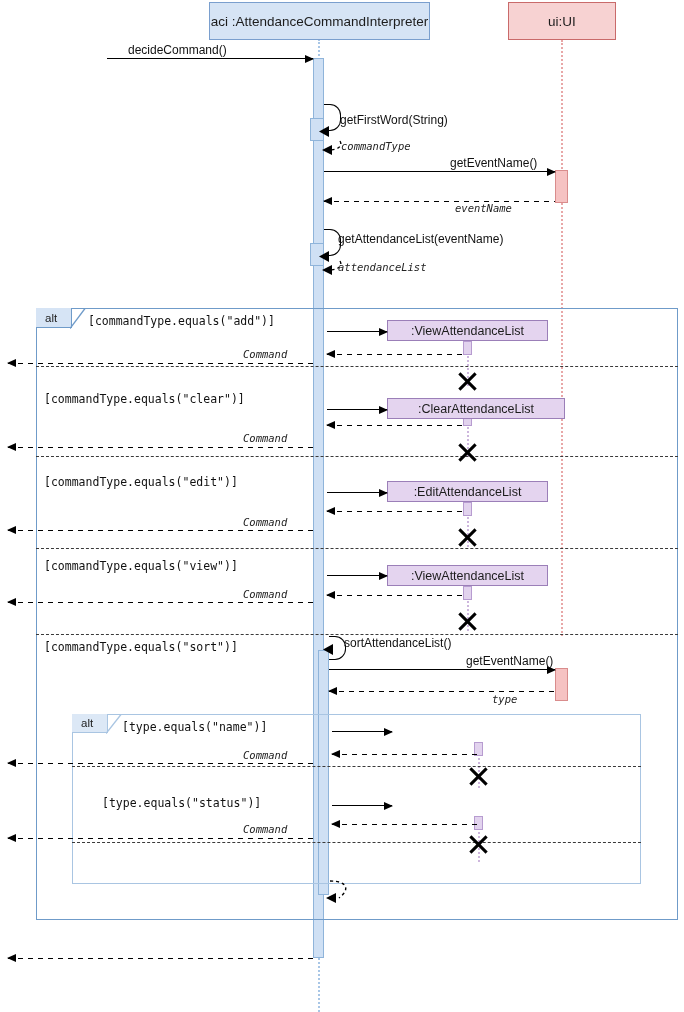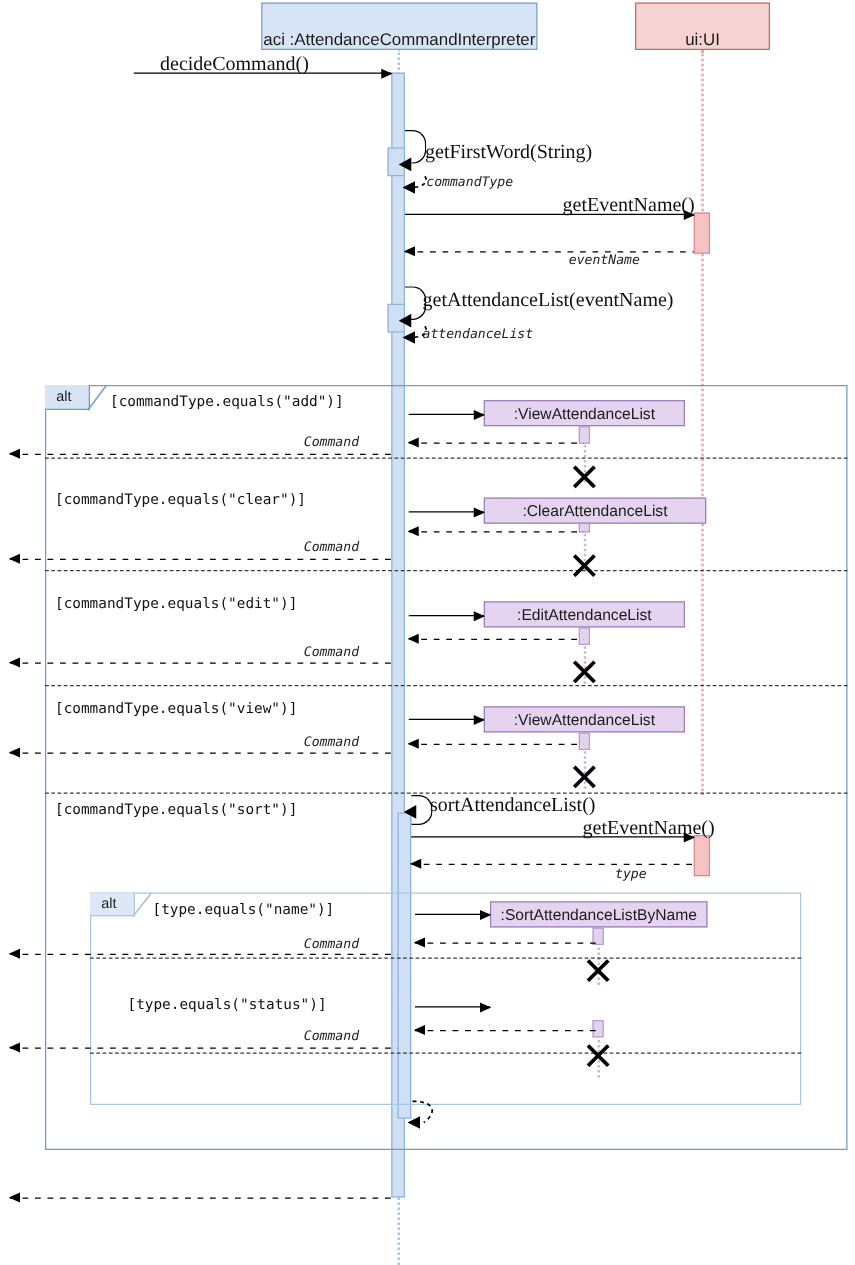--- a/index.html
+++ b/index.html
@@ -1,20 +1,20 @@
 <!DOCTYPE html>
 <html><head>
 <meta charset="utf-8">
 <style>
   html,body{margin:0;padding:0;background:#ffffff;}
   body{font-family:"Liberation Sans", sans-serif;}
   #diagram{position:relative;width:684px;height:1012px;background:#ffffff;overflow:hidden;}
 
   
-  .participant{position:absolute;box-sizing:border-box;display:flex;align-items:flex-end;
+  .participant{position:absolute;box-sizing:border-box;display:flex;align-items:center;
     justify-content:center;font-size:13.5px;color:#1c1c1c;white-space:nowrap;}
   .p-aci{background:#d6e4f5;border:1px solid #7a9fce;}
   .p-ui{background:#f7d2d2;border:1px solid #c96a6a;}
 
   
   .lifeline{position:absolute;width:0;border-left-width:2px;border-left-style:dotted;}
   .ll-blue{border-left-color:#a8c6e6;}
   .ll-red{border-left-color:#e8a7a7;}
   .ll-purple{border-left-color:#cdb6dd;}
 
@@ -32,21 +32,21 @@
   
   .arrow{position:absolute;height:0;}
   .solid-line{border-top:1.4px solid #000;}
   .dashed-line{border-top:0;background-image:linear-gradient(to right,#000 0 5px,transparent 5px 10px);
     height:1.4px;background-size:10px 1.4px;background-repeat:repeat-x;}
   .head-r,.head-l{position:absolute;width:0;height:0;top:-4.2px;}
   .head-r{right:-1px;border-top:4.6px solid transparent;border-bottom:4.6px solid transparent;border-left:9px solid #000;}
   .head-l{left:-1px;border-top:4.6px solid transparent;border-bottom:4.6px solid transparent;border-right:9px solid #000;}
 
   
-  .lbl{position:absolute;font-family:Liberation Serif, serif;font-size:16px;color:#111;
+  .lbl{position:absolute;font-family:Liberation Sans, sans-serif;font-size:12px;color:#111;
     white-space:nowrap;}
   .lbl-ret{position:absolute;font-family:"DejaVu Sans Mono", monospace;font-size:10.5px;
     font-style:italic;color:#222;white-space:nowrap;}
 
   
   .frame{position:absolute;box-sizing:border-box;border:1.3px solid #6f9bc9;background:transparent;}
   .frame-inner{border-color:#a9c5e2;}
   .frame-tab{position:absolute;background:#d6e4f5;border:1.2px solid #6f9bc9;border-top:0;border-left:0;
     box-sizing:border-box;font-size:11.5px;color:#1c1c1c;display:flex;align-items:center;
     padding-left:9px;}
@@ -139,23 +139,20 @@
   </div>
   <div class="objbox" style="left:387px;top:398px;width:178px;height:21px;">
     <span>:ClearAttendanceList</span>
   </div>
   <div class="objbox" style="left:387px;top:565px;width:161px;height:21px;">
     <span>:ViewAttendanceList</span>
   </div>
   <div class="objbox" style="left:387px;top:481px;width:161px;height:21px;">
     <span>:EditAttendanceList</span>
   </div>
-  <div class="objbox" style="left:392px;top:721px;width:174px;height:21px;">
-    <span>:SortAttendanceListByName</span>
-  </div>
 
   <div class="destroy" style="left:456px;top:368px;width:23px;height:23px;">
       <i></i>
       <i></i>
     </div>
   <div class="destroy" style="left:456px;top:439px;width:23px;height:23px;">
       <i></i>
       <i></i>
     </div>
   <div class="destroy" style="left:456px;top:524px;width:23px;height:23px;">

